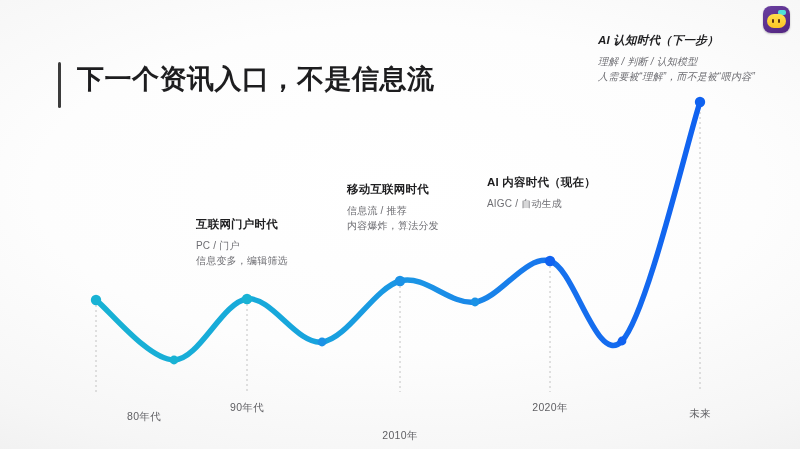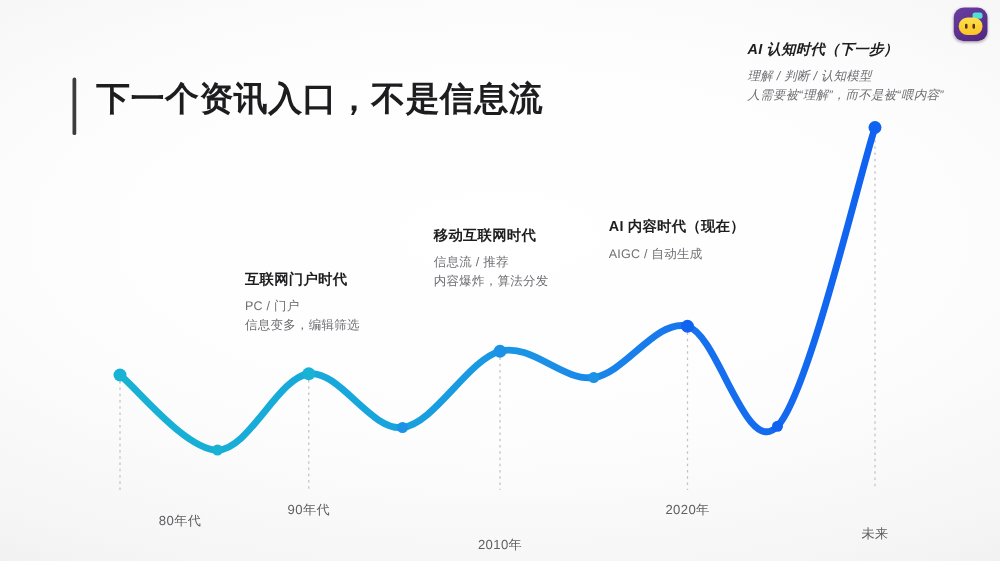--- a/index.html
+++ b/index.html
@@ -116,21 +116,21 @@
         <circle cx="622" cy="341" r="4.4" fill="#1062f0"></circle>
         <circle cx="700" cy="102" r="5.2" fill="#1062f0"></circle>
       </g>
   </svg>
 
   <div id="xlabels">
       <div class="xlab" style="left: 96px; top: 410px; margin-left: 48px;">80年代</div>
       <div class="xlab" style="left: 247px; top: 401px;">90年代</div>
       <div class="xlab" style="left: 400px; top: 401px; margin-top: 28px;">2010年</div>
       <div class="xlab" style="left: 550px; top: 401px;">2020年</div>
-      <div class="xlab" style="left: 700px; top: 420px;">未来</div>
+      <div class="xlab" style="left: 700px; top: 407px;">未来</div>
     </div>
 
   <div class="anno a1">
     <div class="an-title">互联网门户时代</div>
     <div class="an-line">PC / 门户</div>
     <div class="an-line">信息变多，编辑筛选</div>
   </div>
   <div class="anno a2">
     <div class="an-title">移动互联网时代</div>
     <div class="an-line">信息流 / 推荐</div>

